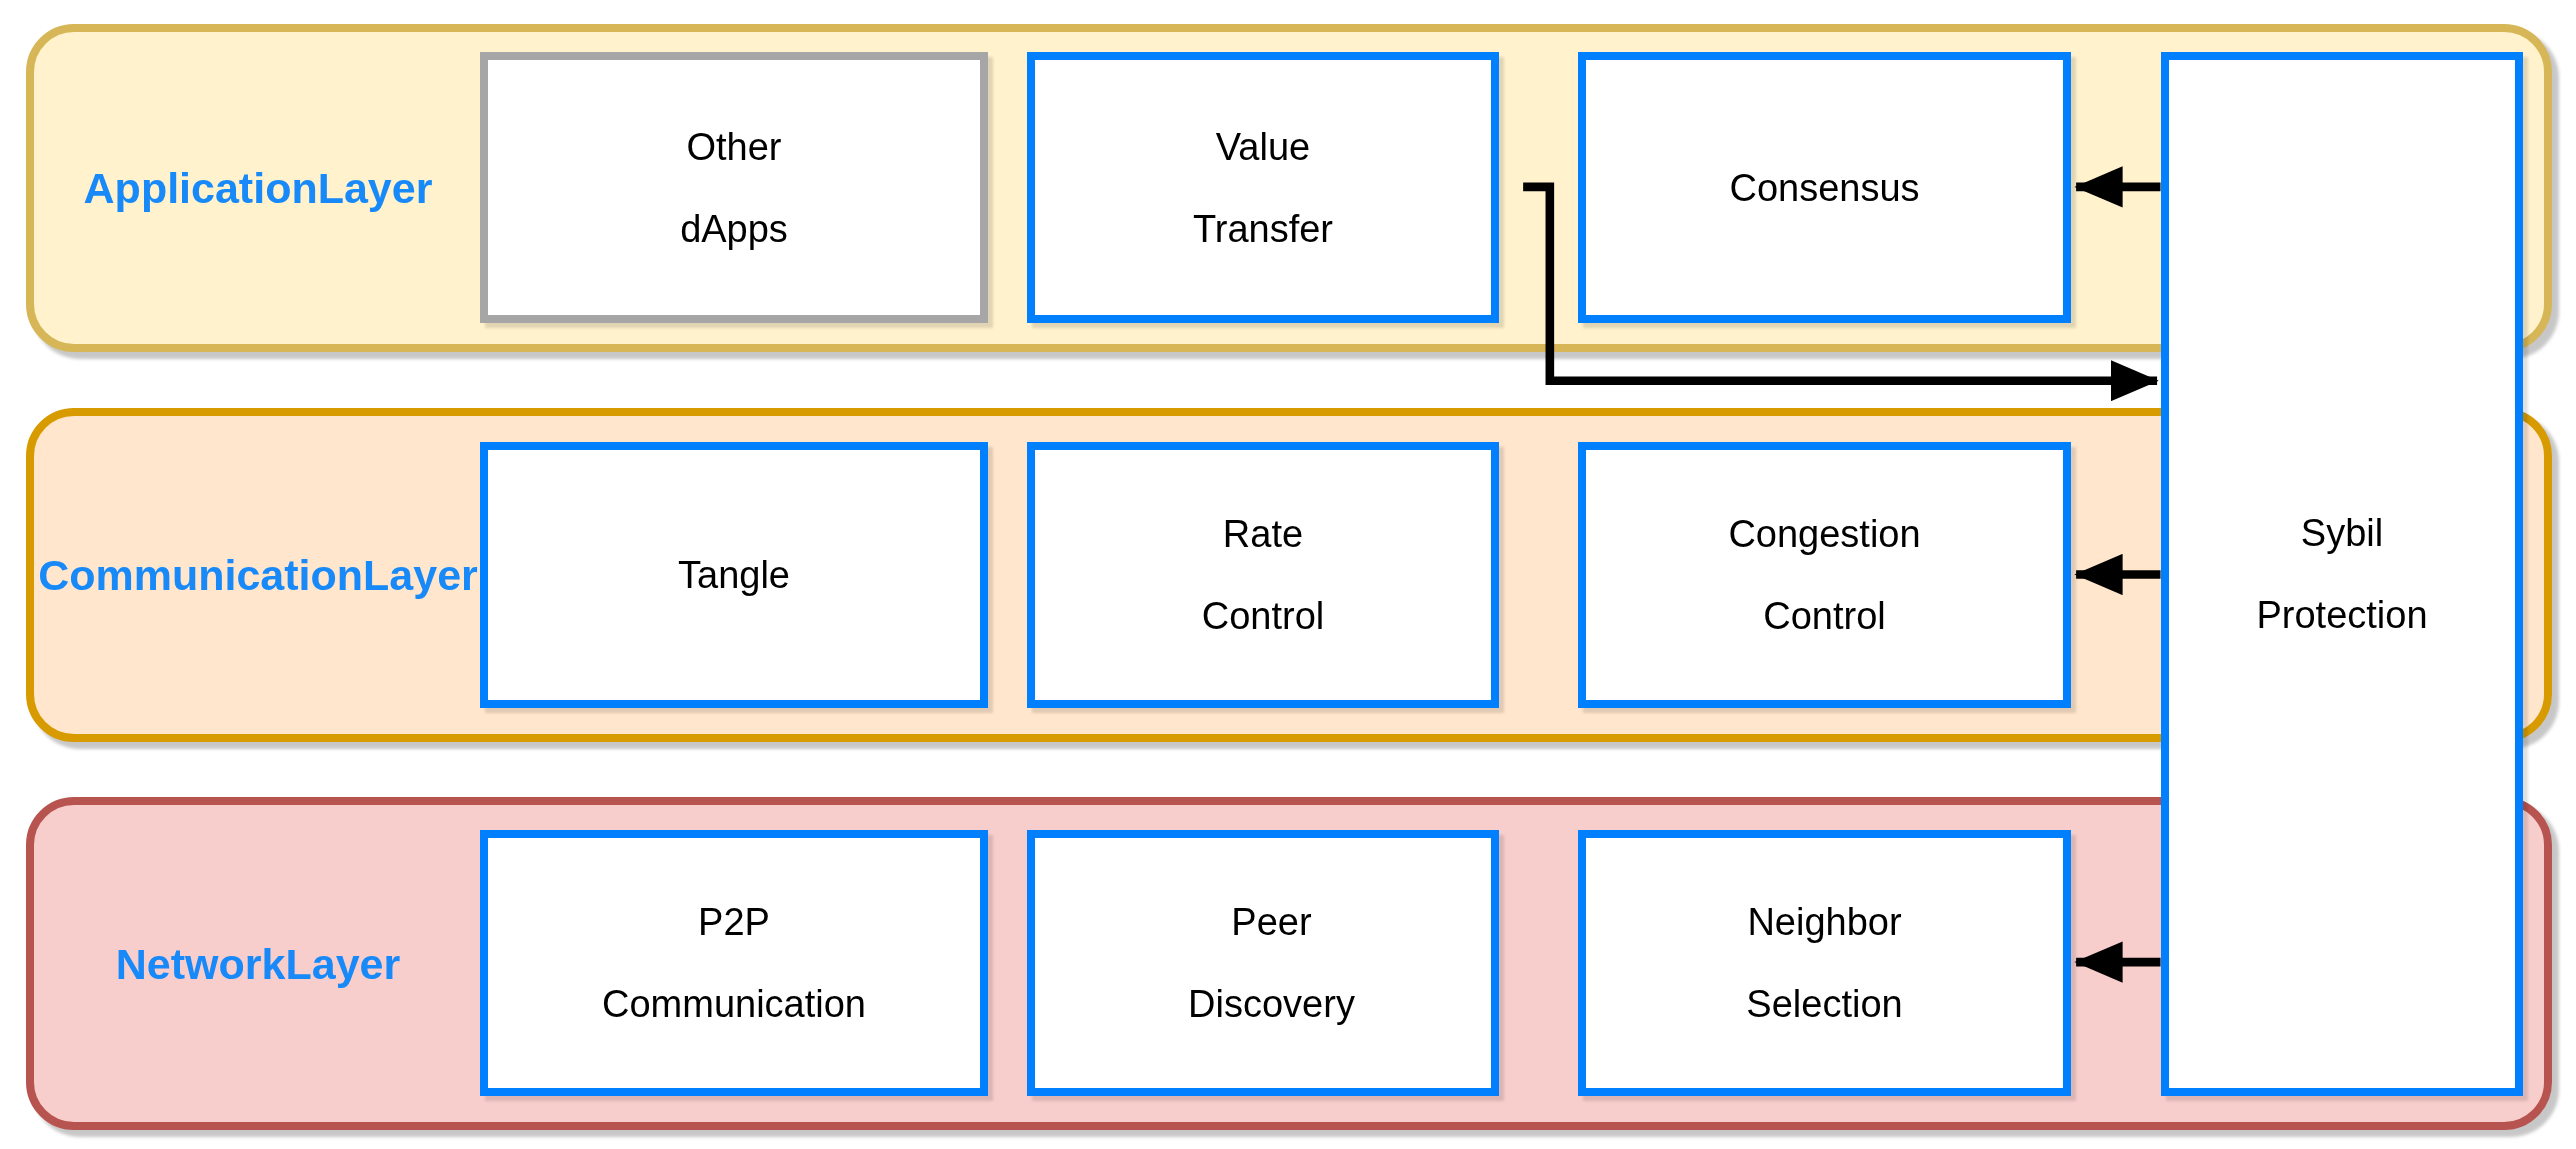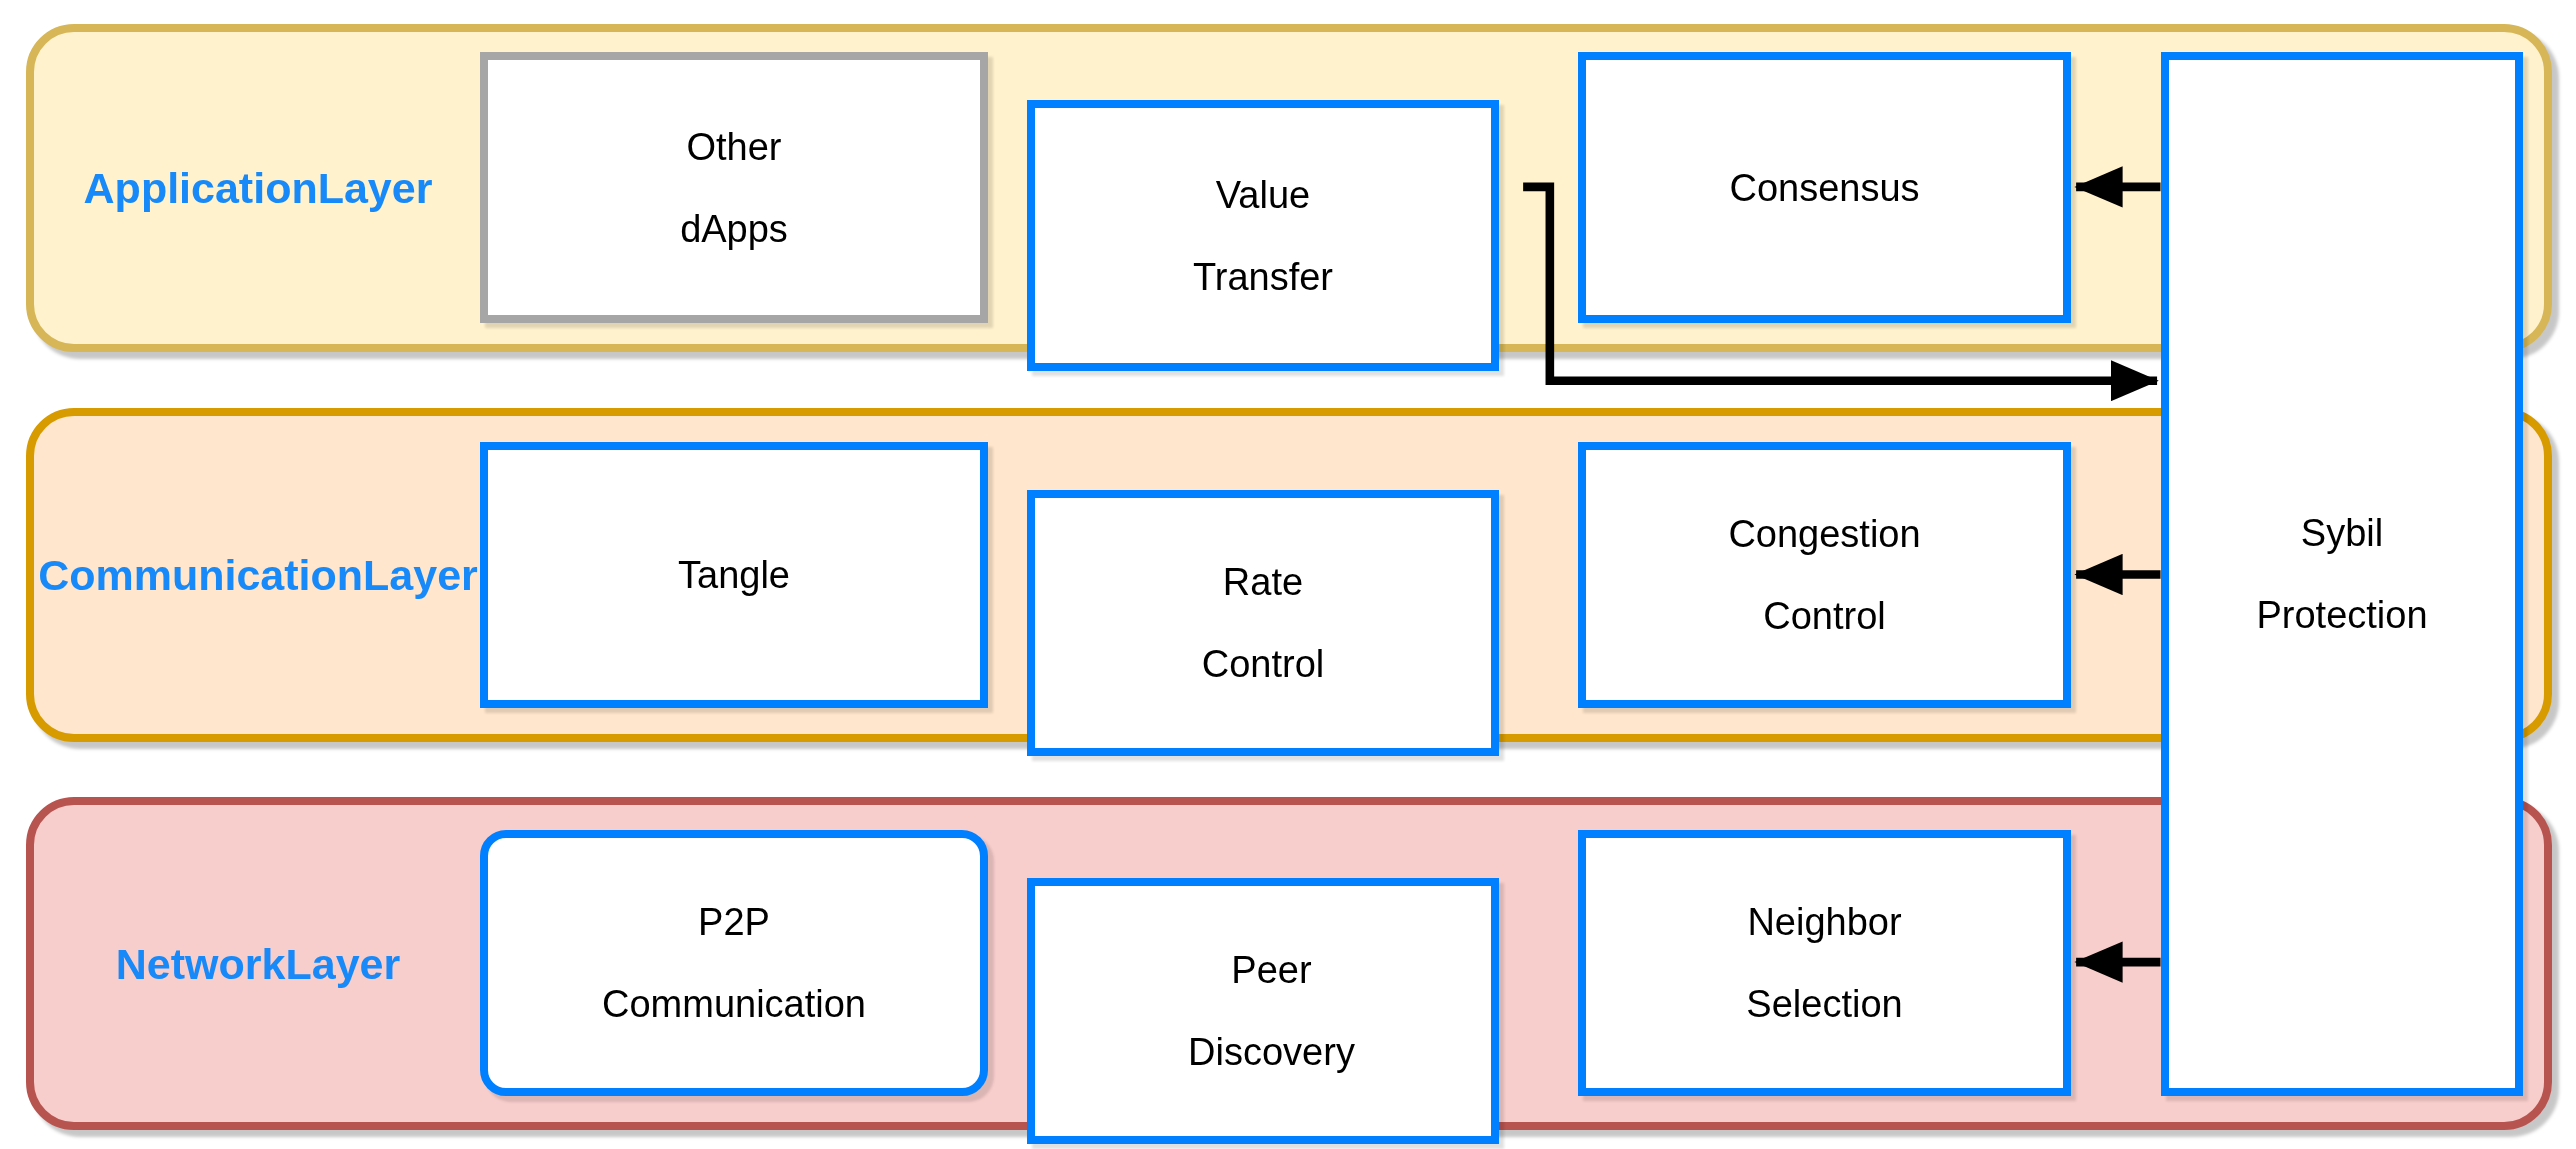--- a/index.html
+++ b/index.html
@@ -48,21 +48,21 @@
     align-items: center;
     justify-content: center;
     text-align: center;
     font-size: 38px;
     line-height: 82px;
     color: #000000;
     box-shadow: 5.2px 5.2px 2.6px rgba(0,0,0,0.12);
     z-index: 2;
   }
   .col1 { left: 480px;  width: 508px; }
-  .col2 { left: 1027px; width: 472px; margin-top: 48px; }
+  .col2 { left: 1027px; width: 472px; }
   .col3 { left: 1578px; width: 493px; }
   .row-app  { top: 52px;  height: 271px; }
   .row-comm { top: 442px; height: 266px; }
   .row-net  { top: 830px; height: 266px; }
   .sybil { left: 2161px; width: 362px; top: 52px; height: 1044px; }
   .arrows {
     position: absolute;
     left: 0; top: 0;
     z-index: 3;
     pointer-events: none;
@@ -118,21 +118,21 @@
   </div>
   <div class="node col2 row-comm" style="border-color: rgb(0, 128, 255);">
     <span>Rate</span>
     <span>Control</span>
   </div>
   <div class="node col3 row-comm" style="border-color: rgb(0, 128, 255);">
     <span>Congestion</span>
     <span>Control</span>
   </div>
 
-  <div class="node col1 row-net" style="border-color: rgb(0, 128, 255); border-radius: 26px;">
+  <div class="node col1 row-net" style="border-color: rgb(0, 128, 255);">
     <span>P2P</span>
     <span>Communication</span>
   </div>
   <div class="node col2 row-net" style="border-color: rgb(0, 128, 255); padding-left: 17px;">
     <span>Peer</span>
     <span>Discovery</span>
   </div>
   <div class="node col3 row-net" style="border-color: rgb(0, 128, 255);">
     <span>Neighbor</span>
     <span>Selection</span>

